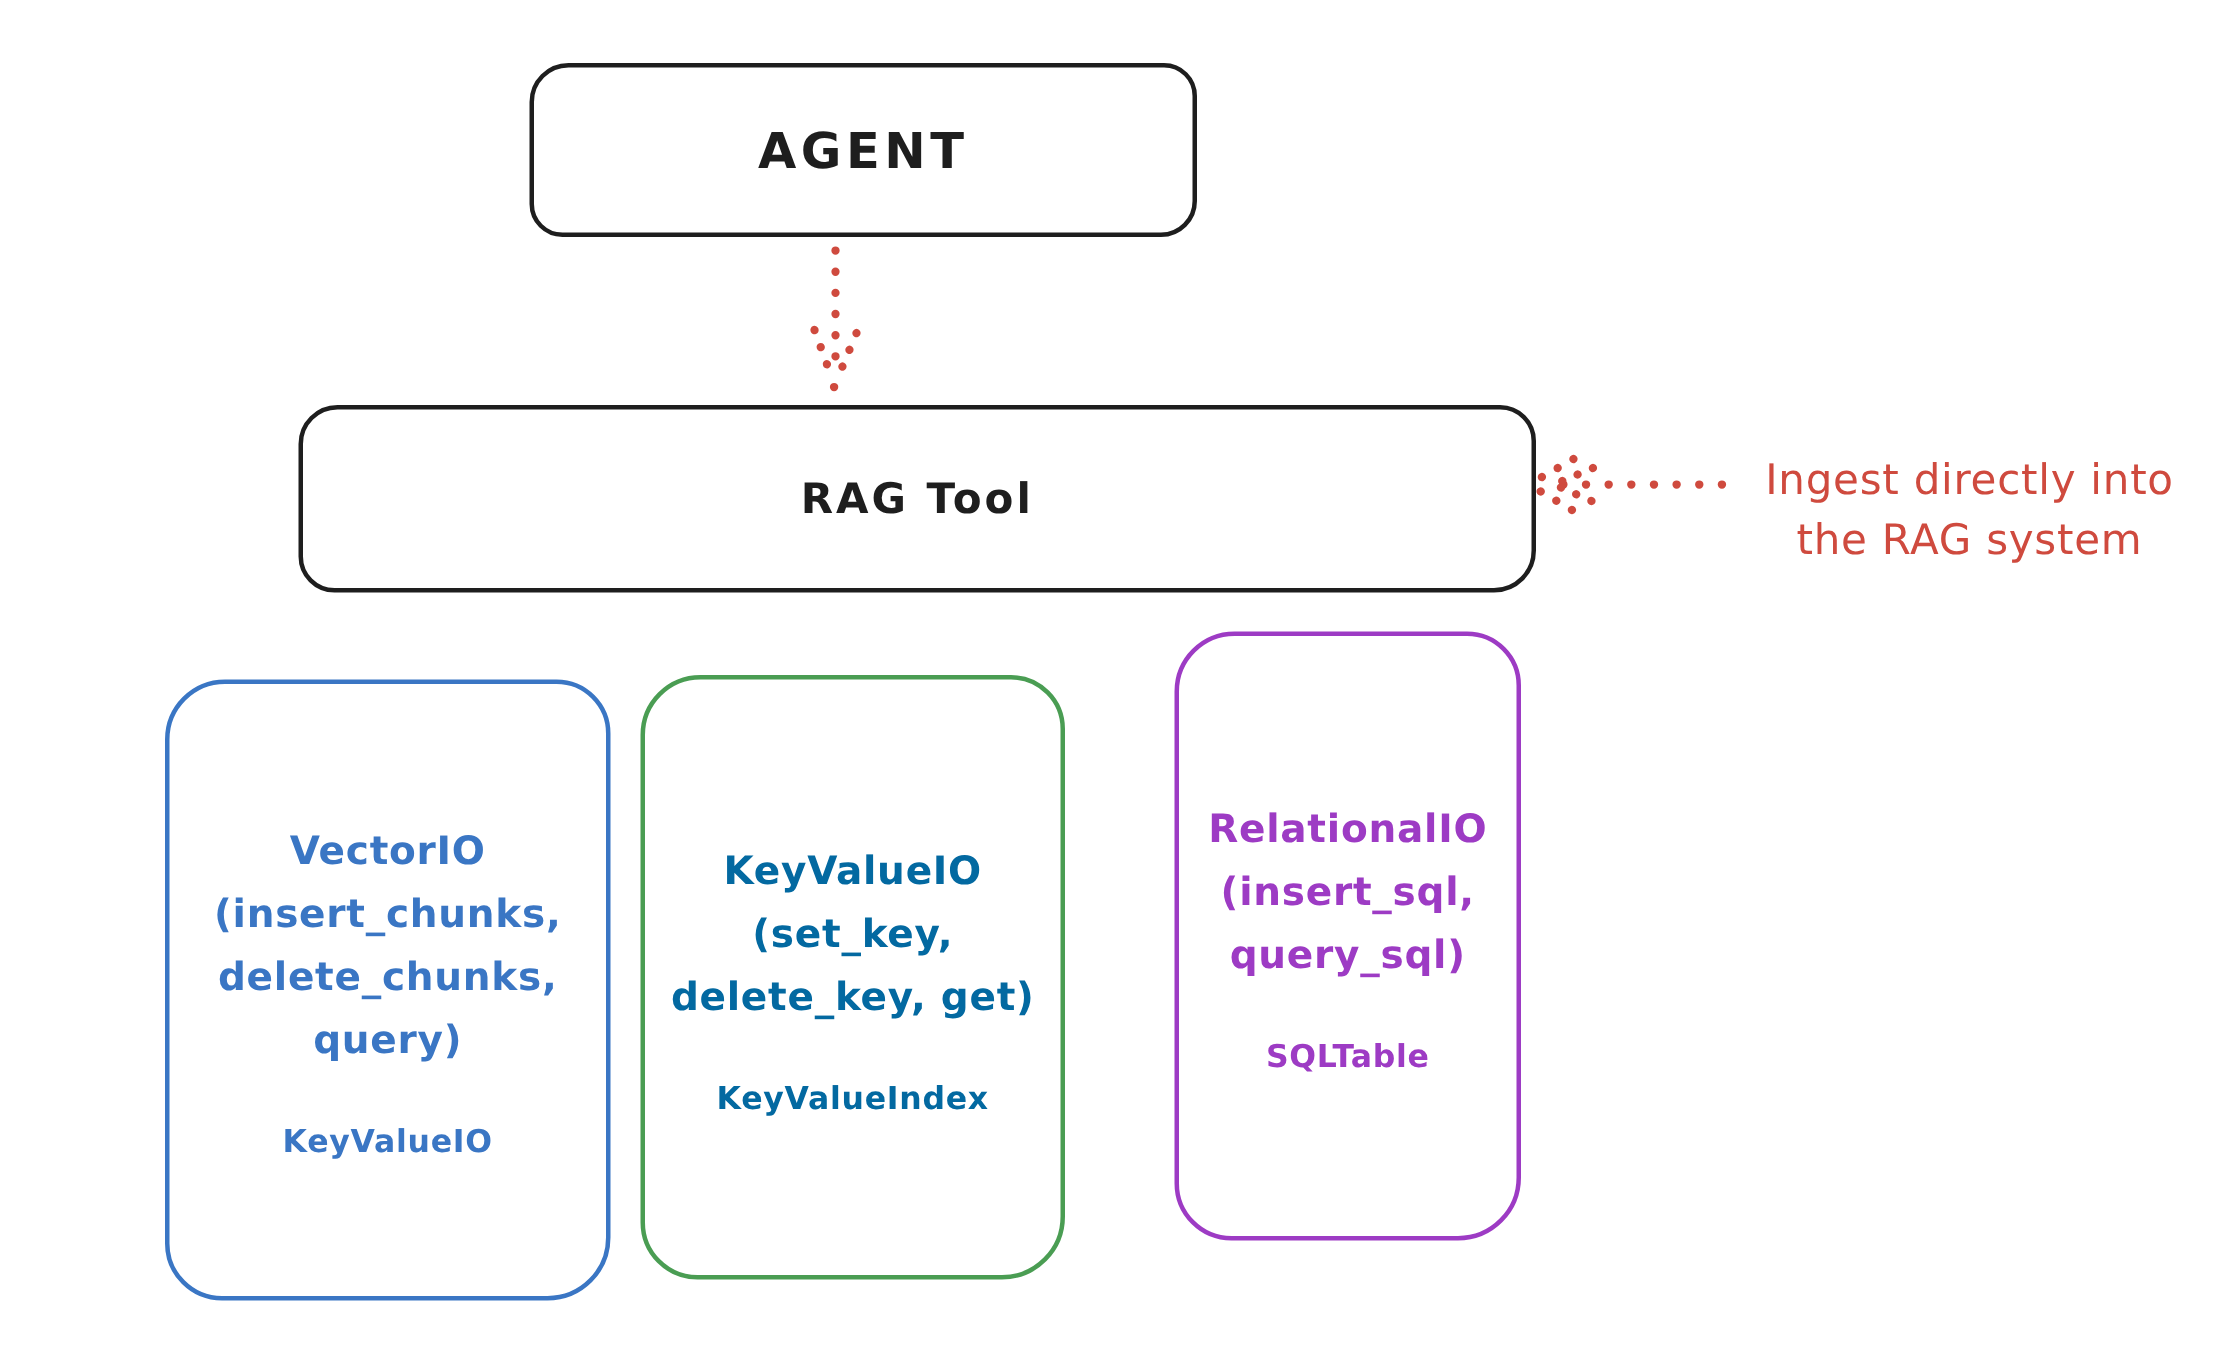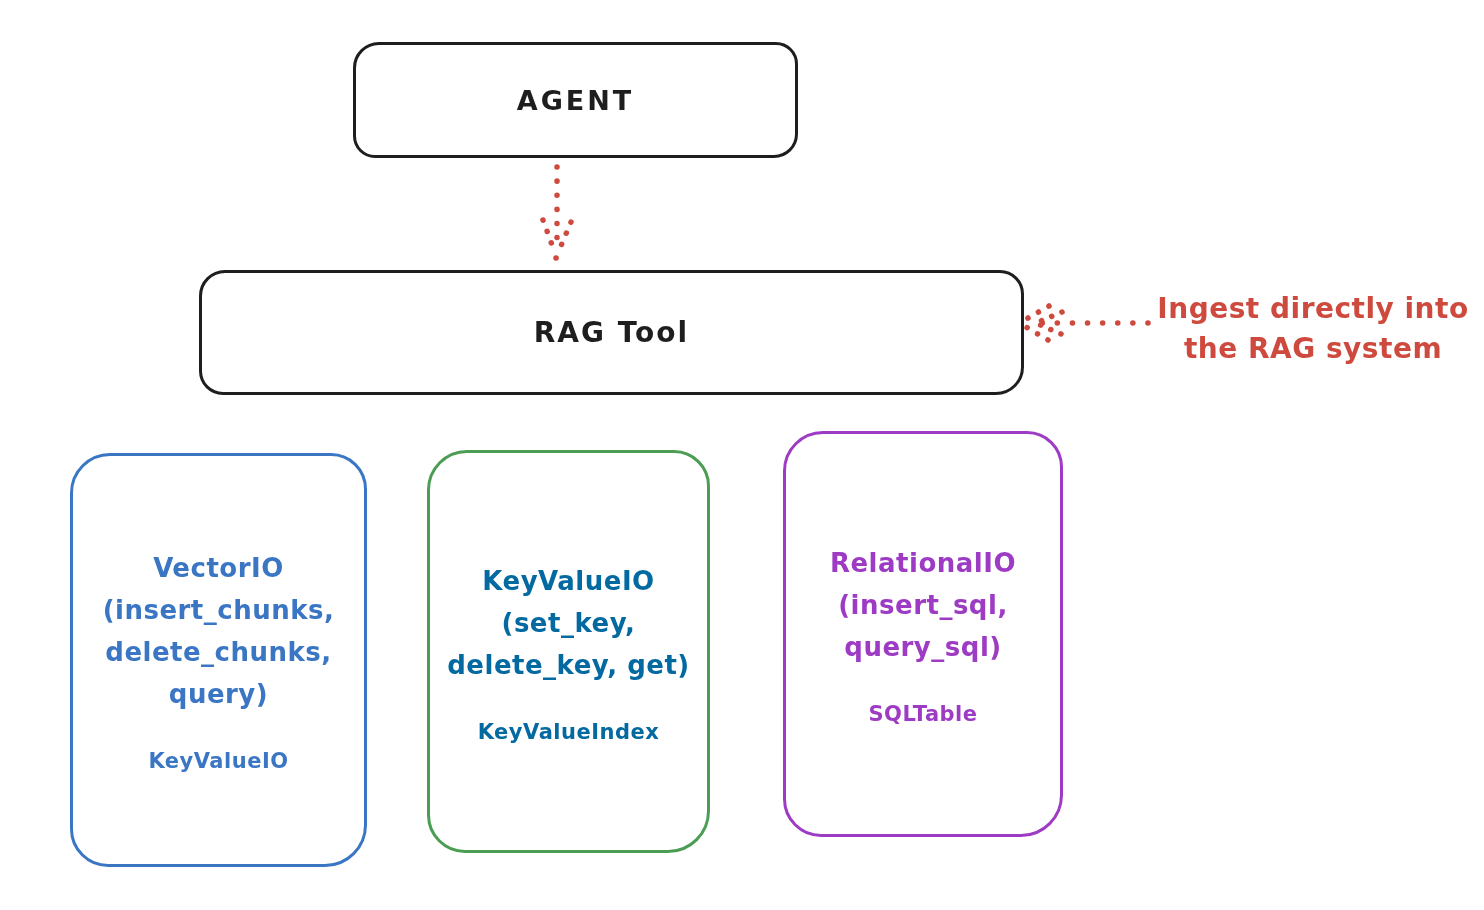--- a/index.html
+++ b/index.html
@@ -20,46 +20,46 @@
   .node-agent{
     left:353px;top:42px;width:445px;height:116px;
     border-radius:26px 22px 24px 22px;
   }
   .node-rag{
     left:155px;top:270px;width:825px;height:125px;
     border-radius:26px 24px 28px 24px;
     margin-left:44px;
   }
   .node-label{
-    color:#1e1e1e;font-size:27px;font-weight:bold;letter-spacing:3px;
+    color:#1e1e1e;font-size:33px;font-weight:bold;letter-spacing:3px;
   }
   .node-rag .node-label{letter-spacing:2px;font-size:28px;}
   .store{
     position:absolute;
     background:#ffffff;
     border:3.5px solid;
     border-radius:40px 36px 42px 38px;
     display:flex;flex-direction:column;align-items:center;justify-content:center;
     box-sizing:border-box;
     text-align:center;
   }
   .store-blue{left:70px;top:453px;width:297px;height:414px;}
   .store-green{left:427px;top:450px;width:283px;height:403px;}
-  .store-purple{left:783px;top:431px;width:280px;height:406px;align-items:center;}
+  .store-purple{left:783px;top:421px;width:231px;height:406px;align-items:center;}
   .hand-line{
     font-size:26px;font-weight:600;line-height:42px;letter-spacing:0.5px;
   }
   .index-label{
     margin-top:34px;font-size:21px;font-weight:600;letter-spacing:0.5px;
   }
   .annotation{
     position:absolute;
-    left:1143px;top:289px;width:340px;
+    left:1143px;top:300px;width:340px;
     text-align:center;
-    font-size:28px;font-weight:bold;line-height:40px;
+    font-size:28px;font-weight:normal;line-height:40px;
     letter-spacing:0.5px;
   }
   .arrow-layer{
     position:absolute;left:0;top:0;width:1484px;height:910px;
     pointer-events:none;
   }
 </style>
 </head>
 <body>
 
@@ -89,21 +89,21 @@
       <line x1="1062" y1="312" x2="1036" y2="323" stroke-dasharray="0.1 11"></line>
       <line x1="1061" y1="334" x2="1036" y2="323" stroke-dasharray="0.1 11"></line>
     </g>
   </svg>
 
   <div class="annotation" style="border-color: rgb(207, 74, 62); color: rgb(207, 74, 62);">
     <div>Ingest directly into</div>
     <div>the RAG system</div>
   </div>
 
-  <div class="store store-blue" style="border-color: rgb(58, 118, 196); color: rgb(58, 118, 196);">
+  <div class="store store-blue" style="border-color: rgb(58, 118, 196); color: rgb(58, 118, 196); margin-left: 40px;">
     <div>
         <div class="hand-line">VectorIO</div>
         <div class="hand-line">(insert_chunks,</div>
         <div class="hand-line">delete_chunks,</div>
         <div class="hand-line">query)</div>
       </div>
     <div class="index-label">KeyValueIO</div>
   </div>
 
   <div class="store store-green" style="border-color: rgb(74, 157, 83); color: #0369a1;">

